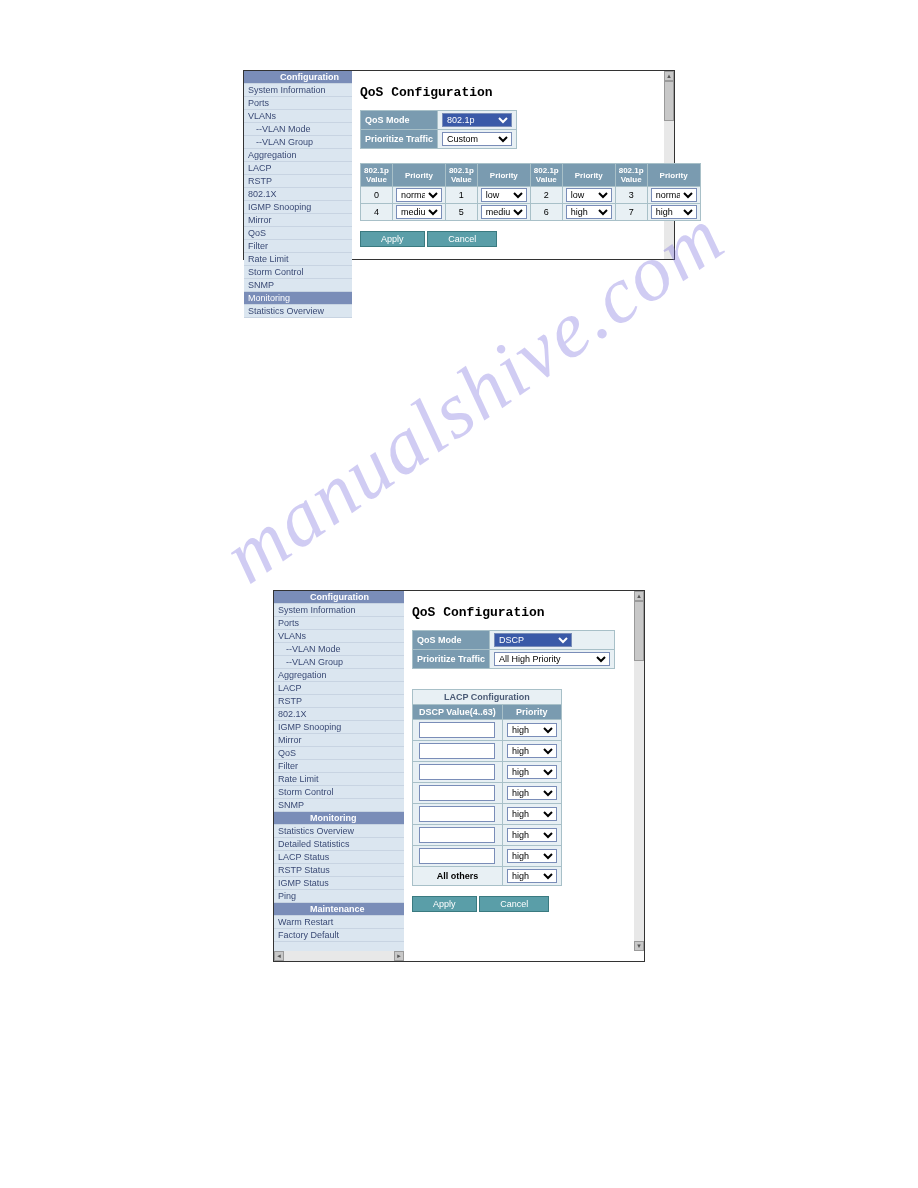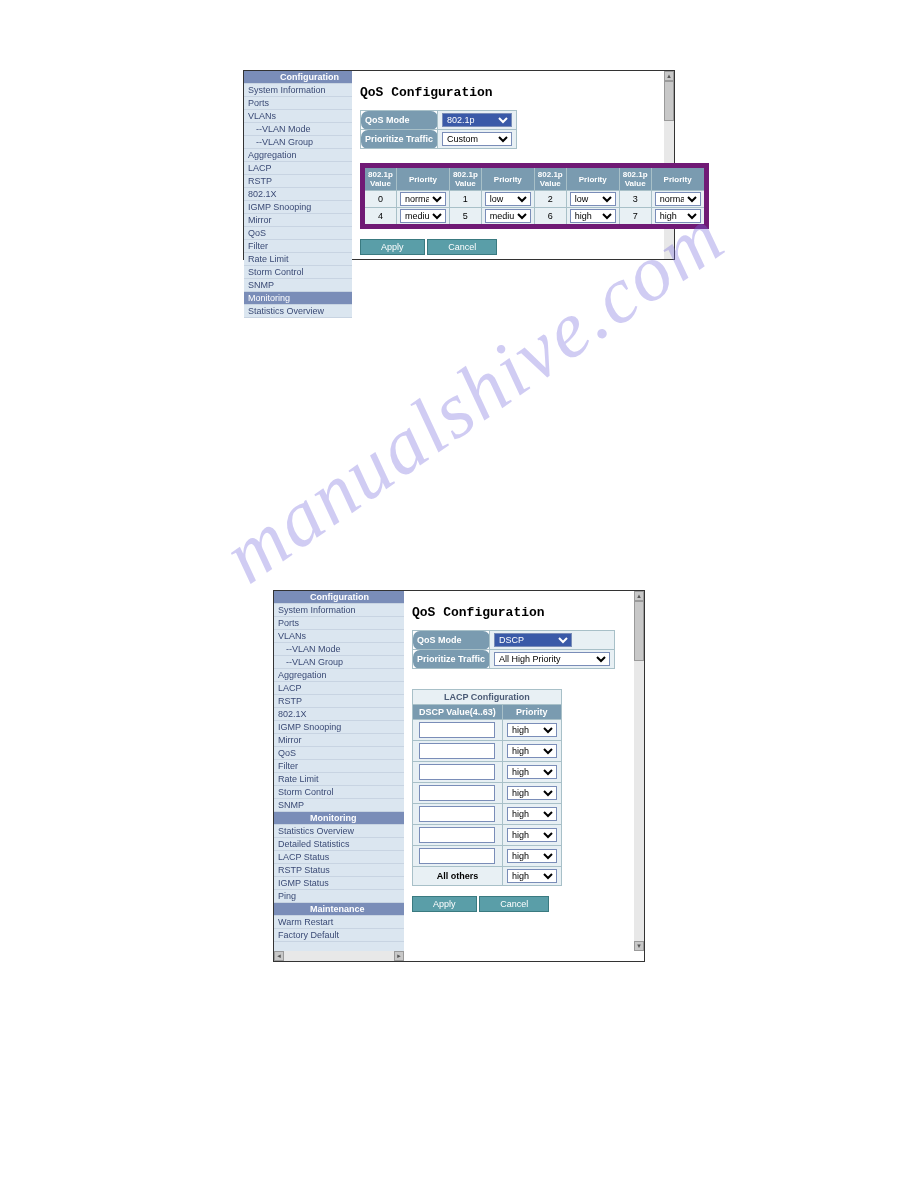--- a/index.html
+++ b/index.html
@@ -114,21 +114,20 @@
   .cfg-table td, .cfg-table th {
     border: 1px solid #a8c0c8;
     padding: 2px 4px;
     font-size: 9px;
   }
   .cfg-label {
     background: #7a9bb0;
     color: #fff;
     font-weight: bold;
     text-align: left;
-    border-radius: 7px;
   }
   .cfg-cell {
     background: #e8f0f4;
   }
   .select {
     font-size: 9px;
     background: #fff;
     border: 1px solid #7a8db8;
     padding: 0;
     height: 14px;
@@ -144,21 +143,21 @@
   .section-hdr {
     background: #d0e0e8;
     color: #4a5a75;
     font-weight: bold;
     padding: 2px 4px;
     font-size: 9px;
     border: 1px solid #a8c0c8;
   }
   .grid {
     border-collapse: collapse;
-    border: 5px solid #701a75;
+    border: 1px solid #701a75;
   }
   .grid th {
     background: #7a9bb0;
     color: #fff;
     font-size: 8px;
     padding: 2px 3px;
     border: 1px solid #a8c0c8;
     text-align: center;
   }
   .grid td {

